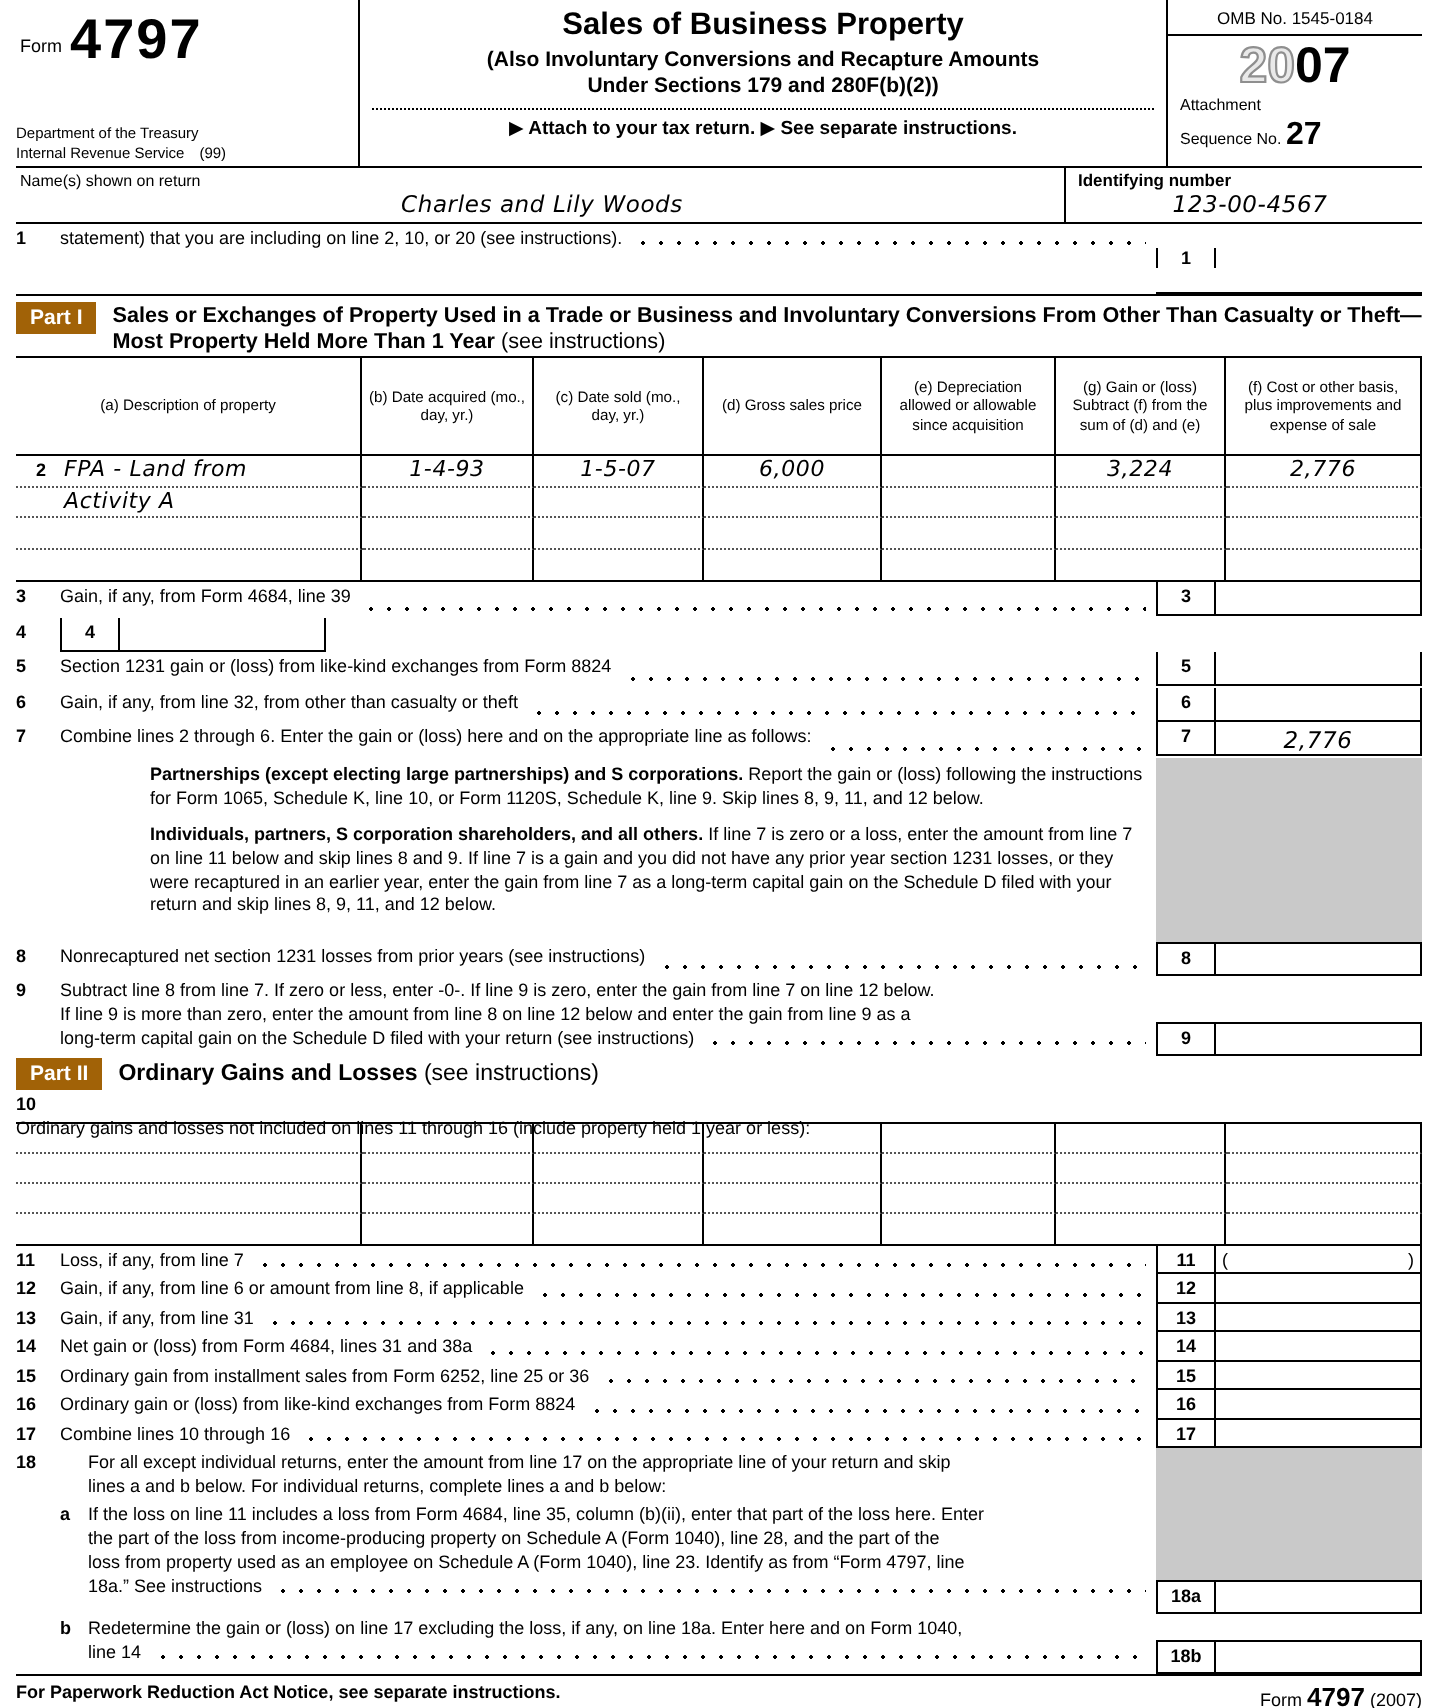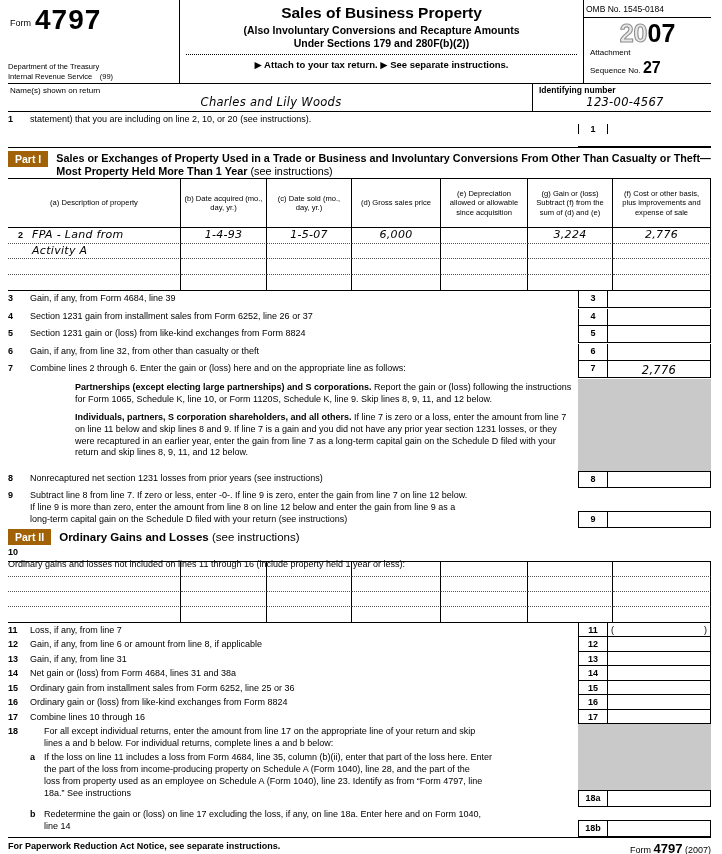--- a/index.html
+++ b/index.html
@@ -18,41 +18,41 @@
   .h-left { width:172px; border-right:1px solid #000; padding:4px 4px 2px 0; display:flex; flex-direction:column; justify-content:space-between; }
   .formline { display:flex; align-items:flex-start; gap:4px; padding-left:2px; }
   .formword { font-size:9px; margin-top:14px; }
   .formnum { font-size:28px; font-weight:bold; letter-spacing:1px; }
   .dept { font-size:7.5px; line-height:1.25; }
   .h-center { flex:1; display:flex; flex-direction:column; text-align:center; padding:4px 6px 0 6px; }
   .h-title { font-size:15.5px; font-weight:bold; }
   .h-sub { font-size:10.5px; font-weight:bold; line-height:1.2; margin-top:2px; }
   .h-attach { font-size:9.5px; font-weight:bold; border-top:1px dotted #000; margin-top:5px; padding-top:4px; }
   .h-right { width:128px; border-left:1px solid #000; display:flex; flex-direction:column; }
-  .omb { font-size:8.5px; padding:4px 2px 3px; border-bottom:1px solid #000; }
+  .omb { font-size:8.5px; text-align:center; padding:4px 2px 3px; border-bottom:1px solid #000; }
   .year { text-align:center; font-size:25px; font-weight:bold; line-height:1.05; padding-top:2px; }
   .year .outline { color:#e9e9e9; -webkit-text-stroke:1.1px #8f8f8f; }
   .attach-seq { font-size:8px; line-height:1.2; padding:2px 0 2px 6px; }
   .attach-seq .seqnum { font-size:16px; font-weight:bold; }
 
   
   .namerow { display:flex; height:28px; border-bottom:1px solid #000; }
   .n-left { flex:1; padding:1px 0 0 2px; }
   .n-right { width:179px; border-left:1px solid #000; padding:1px 0 0 6px; }
   .lbl { font-size:8px; }
   .lbl-b { font-size:8.5px; font-weight:bold; }
   .n-left .hand { display:block; text-align:center; margin-top:0px; }
   .n-right .hand { display:block; text-align:center; margin-top:0px; }
 
   
   .ln { display:flex; align-items:stretch; }
   .ln-num { width:22px; font-weight:bold; padding-top:2px; flex:none; }
   .ln-sub { width:14px; font-weight:bold; padding-top:2px; flex:none; }
   .ln-text { flex:1; padding-top:2px; line-height:1.32; }
-  .flexline { display:flex;flex-direction:column; }
+  .flexline { display:flex; }
   .flexline .lead { flex:1; }
   .lead { align-self:flex-end; height:3px; margin:0 5px 3px 6px;
     background-image:radial-gradient(circle,#000 .8px,transparent 1px);
     background-size:9px 3px; background-repeat:repeat-x; background-position:left bottom; }
   .rcol { width:133px; flex:none; display:flex; flex-direction:column; }
   .rfill { flex:1; }
   .gray { background:#c9c9c9; }
   .rbox { display:flex; height:17px; border-bottom:1px solid #000; }
   .rbox.bt { border-top:1px solid #000; }
   .bnum { width:30px; border-left:1px solid #000; border-right:1px solid #000; font-weight:bold; text-align:center; padding-top:2px; flex:none; }
@@ -213,24 +213,20 @@
         </div>
       <div class="rcol">
           <div class="rbox">
             <div class="bnum">3</div>
             <div class="bamt"></div>
           </div>
         </div>
     </div>
     <div class="ln">
       <div class="ln-num">4</div>
-      <div class="ln-text flexline">
-          <span>Section 1231 gain from installment sales from Form 6252, line 26 or 37</span>
-          <span class="lead"></span>
-        </div>
       <div class="rcol">
           <div class="rbox">
             <div class="bnum">4</div>
             <div class="bamt"></div>
           </div>
         </div>
     </div>
     <div class="ln">
       <div class="ln-num">5</div>
       <div class="ln-text flexline">

